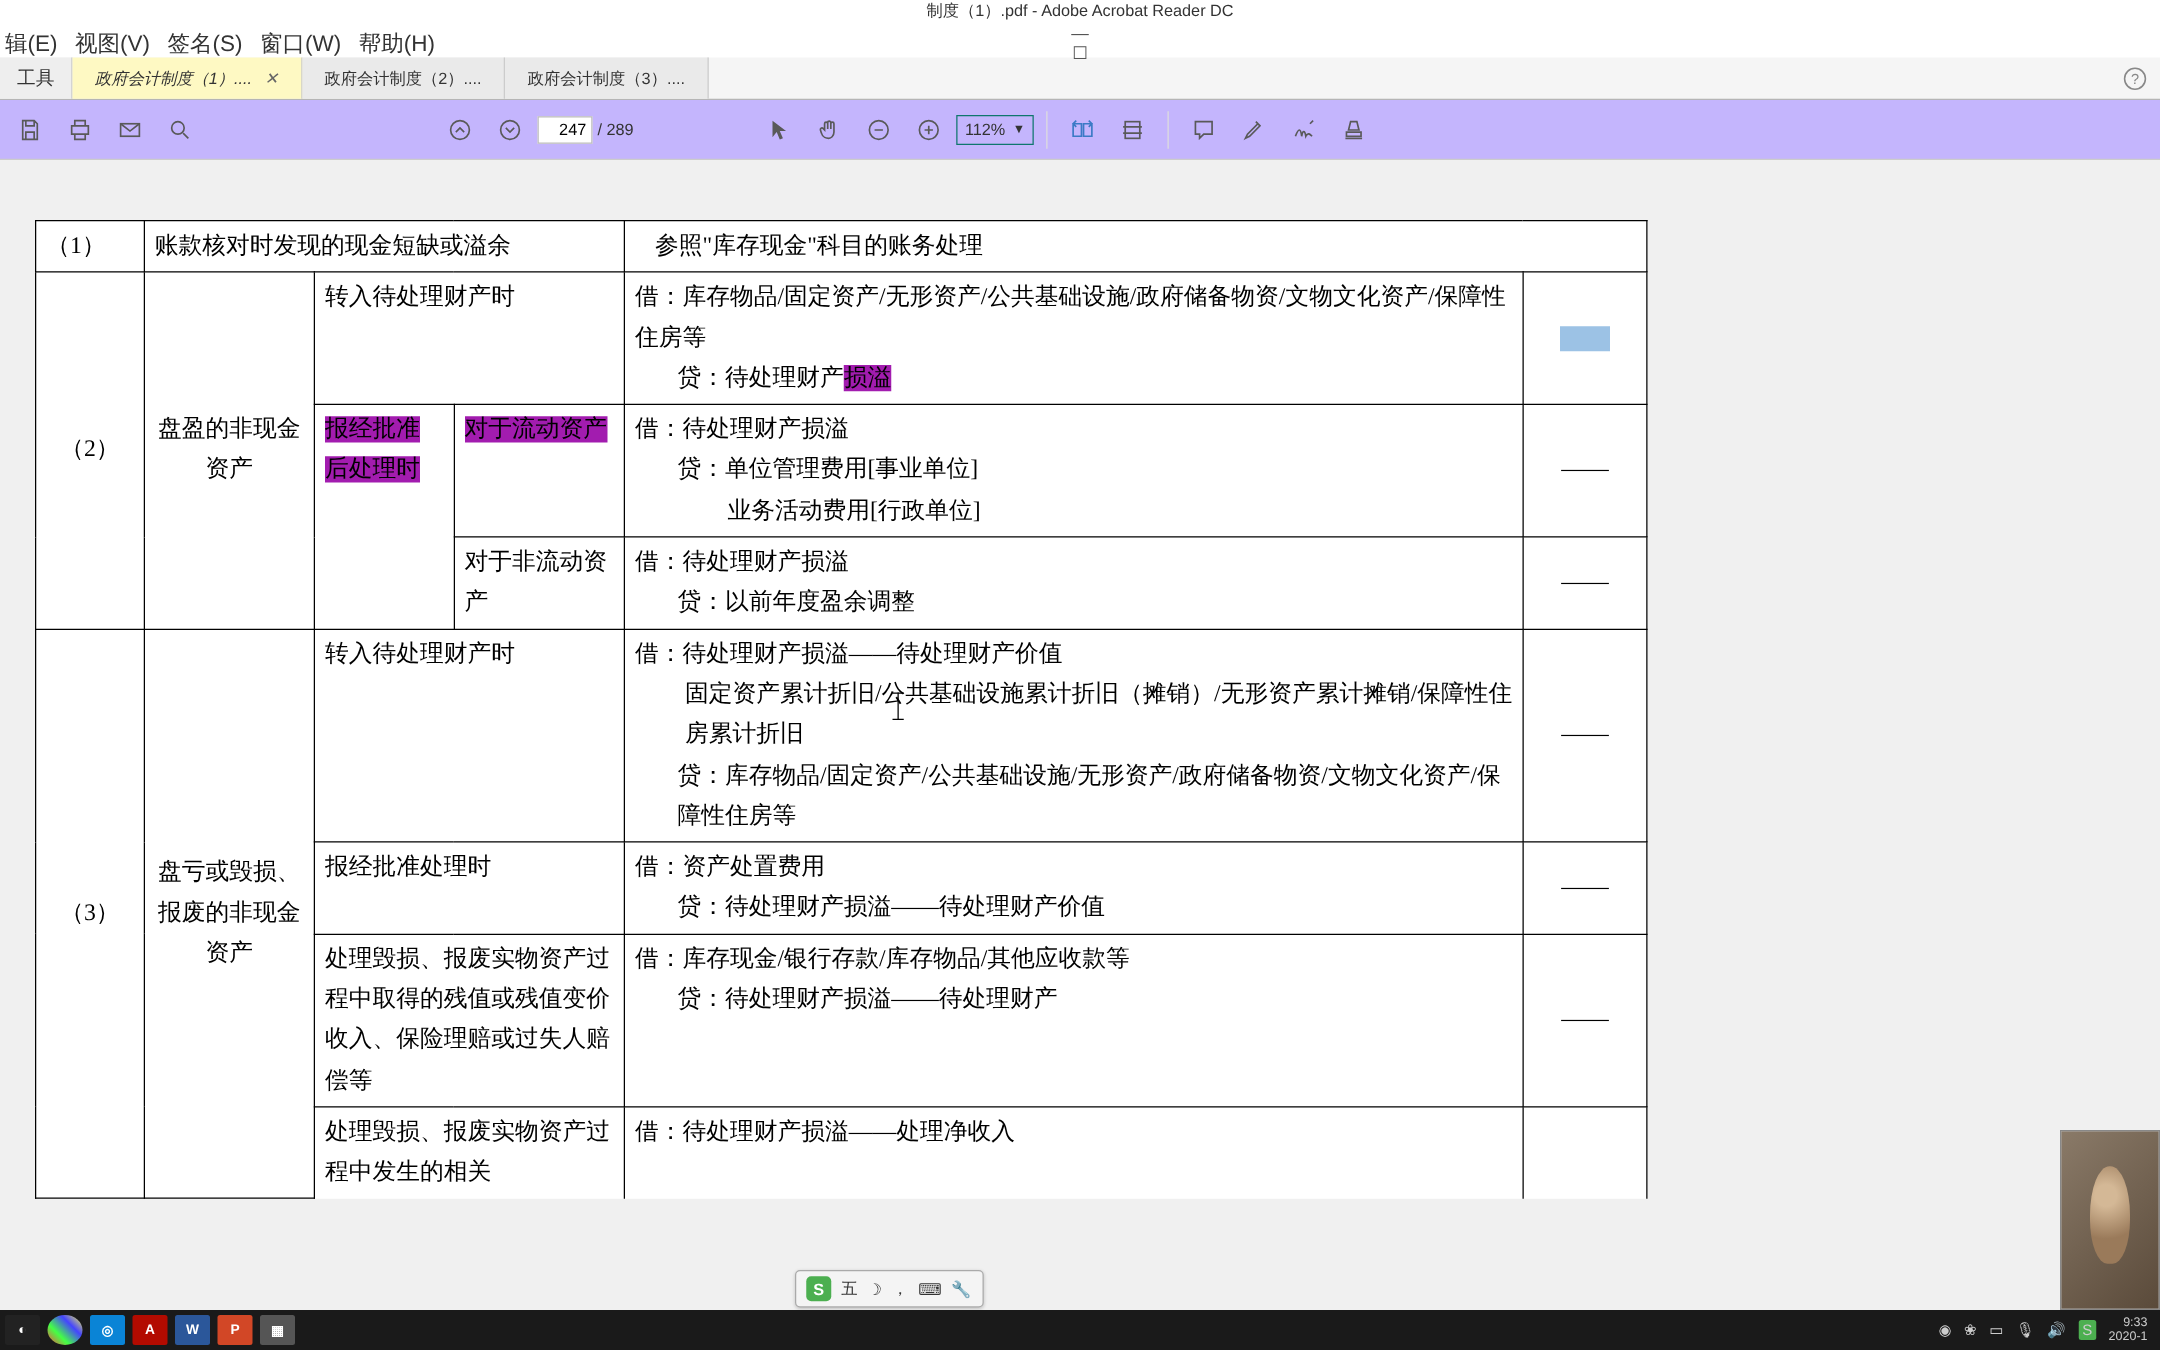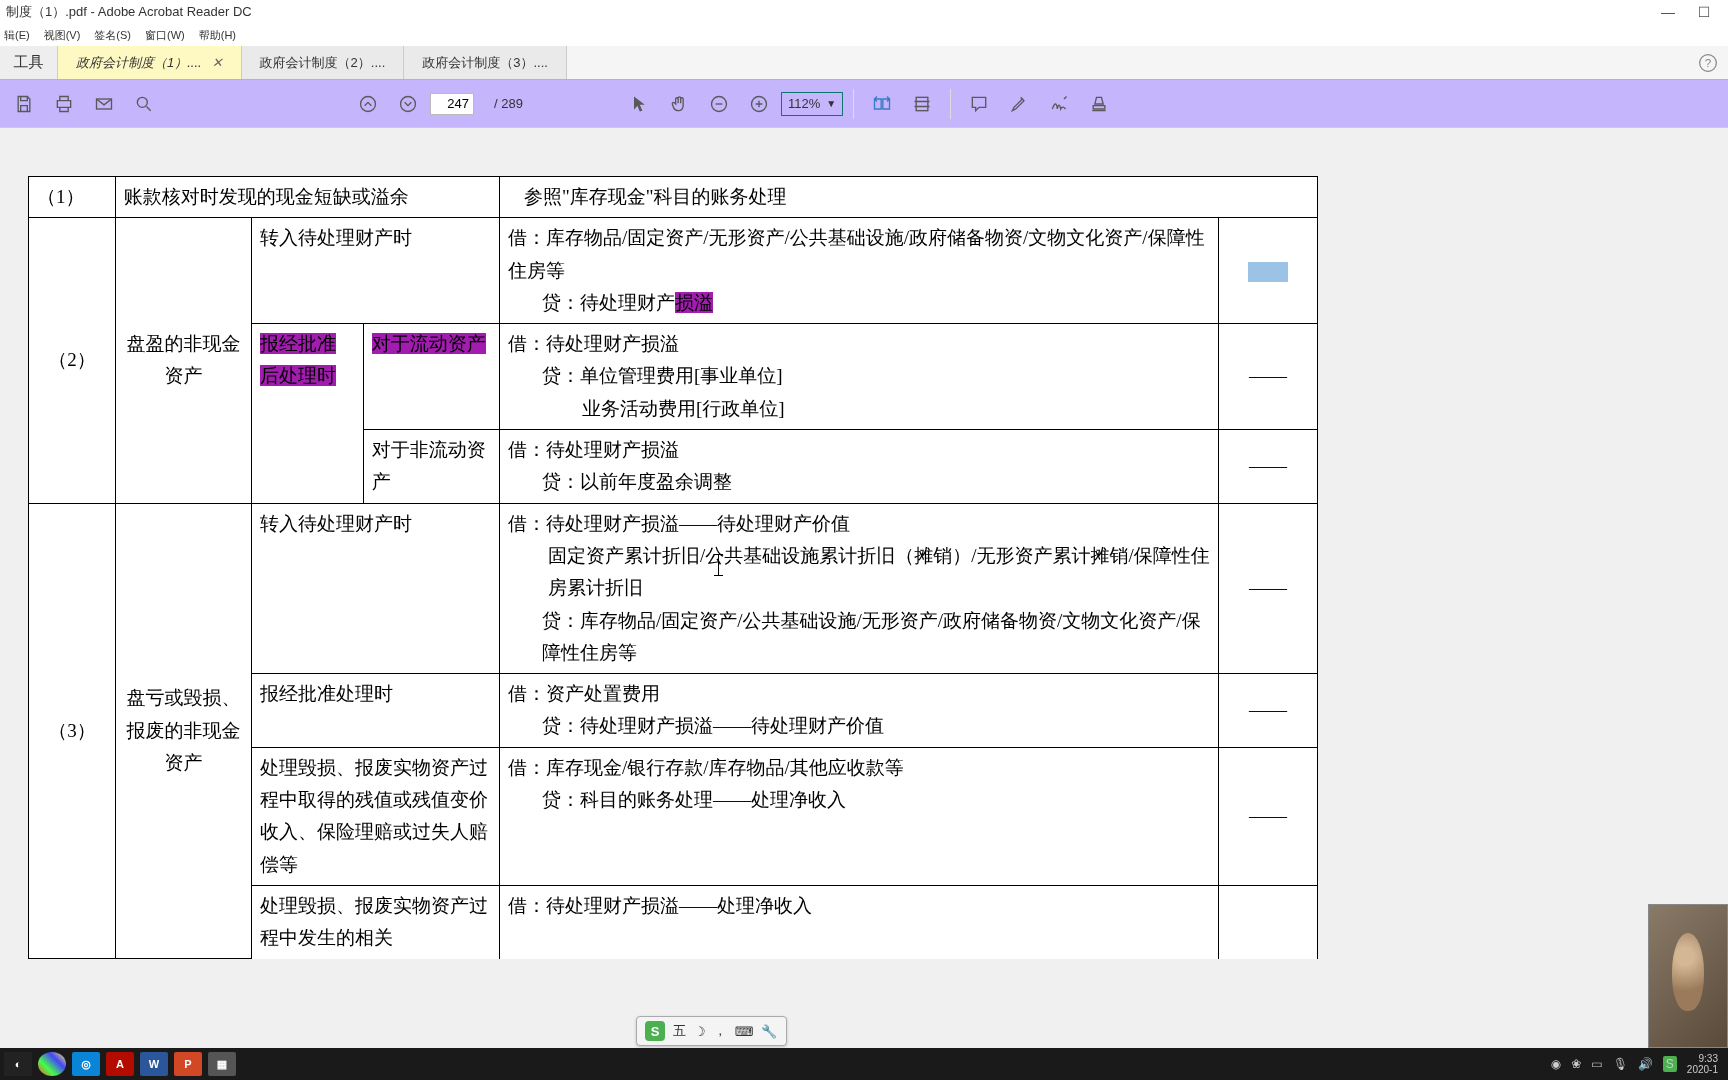--- a/index.html
+++ b/index.html
@@ -1,37 +1,37 @@
 <!DOCTYPE html>
 <html><head>
 <meta charset="utf-8">
 <style>
 * { margin: 0; padding: 0; box-sizing: border-box; }
 body { font-family: "Microsoft YaHei", "SimSun", sans-serif; background: #fff; overflow: hidden; width: 1728px; height: 1080px; position: relative; }
-.titlebar { height: 24px; display: flex; align-items: center; padding: 0 6px; background: #fff; font-size: 13px; color: #333; }
+.titlebar { height: 24px; display: flex; align-items: center; padding: 0 6px; background: #fff; font-size: 13px; color: #333; flex-direction: column; }
 .titlebar .spacer { flex: 1; }
 .winbtn { width: 36px; height: 22px; display: flex; align-items: center; justify-content: center; font-size: 14px; color: #555; }
-.menubar { height: 22px; display: flex; align-items: center; gap: 14px; padding: 0 4px; font-size: 11px; color: #333; background: #fff; }
+.menubar { height: 22px; display: flex; align-items: center; gap: 14px; padding: 0 4px; font-size: 18px; color: #333; background: #fff; }
 .tabbar { height: 34px; display: flex; align-items: stretch; border-bottom: 1px solid #b5b5b5; background: #f5f5f5; }
 .tab-tools { width: 58px; display: flex; align-items: center; justify-content: center; font-size: 15px; color: #333; border-right: 1px solid #ccc; background: #eee; }
 .tab { padding: 0 18px; display: flex; align-items: center; gap: 10px; font-size: 13px; color: #333; border-right: 1px solid #ccc; background: #eaeaea; }
 .tab.active { background: #fef9c3; font-style: italic; }
 .tab .close { font-size: 13px; color: #666; }
 .tabbar .spacer { flex: 1; }
 .help-btn { width: 40px; display: flex; align-items: center; justify-content: center; }
 .help-btn svg { width: 20px; height: 20px; }
 .toolbar { height: 48px; display: flex; align-items: center; padding: 0 6px; gap: 4px; border-bottom: 1px solid #ccc; background: #c4b5fd; }
 .tbtn { width: 36px; height: 36px; display: flex; align-items: center; justify-content: center; color: #555; }
 .tbtn svg { width: 20px; height: 20px; stroke: #595959; fill: none; stroke-width: 1.6; }
 .tbtn.fill svg { fill: #595959; stroke: none; }
 .tsep { width: 1px; height: 30px; background: #ddd; margin: 0 6px; }
 .tspacer { flex: 1; }
 .tspacer2 { width: 180px; }
 .page-input { width: 44px; height: 22px; border: 1px solid #bbb; text-align: right; padding: 0 4px; font-size: 13px; }
-.page-total { font-size: 13px; color: #333; margin-left: 16px; }
+.page-total { font-size: 13px; color: #333; margin-left: 0; }
 .zoom-box { display: flex; align-items: center; border: 1px solid #0f766e; height: 24px; padding: 0 6px; gap: 6px; font-size: 13px; color: #333; }
 .zoom-box .caret { font-size: 10px; }
 .doc-area { position: absolute; top: 128px; left: 0; right: 0; bottom: 32px; background: #f0f0f0; overflow: hidden; }
 .page { position: absolute; left: 28px; top: 48px; width: 1290px; background: #fff; }
 .datatable { border-collapse: collapse; width: 100%; font-size: 19px; color: #000; font-family: "SimSun", serif; }
 .datatable td { border: 1.5px solid #000; padding: 4px 8px; vertical-align: top; line-height: 1.7; }
 .hl { background: #a21caf; }
 .hl-block { background: #9cc2e5; display: inline-block; width: 40px; height: 20px; vertical-align: middle; }
 .dashcol { text-align: center; vertical-align: middle !important; }
 .ind1 { padding-left: 34px; display: block; }
@@ -249,21 +249,21 @@
         <td>
           <span>借：资产处置费用</span><br>
           <span class="ind1">贷：待处理财产损溢——待处理财产价值</span>
         </td>
         <td class="dashcol">——</td>
       </tr>
       <tr>
         <td colspan="2">处理毁损、报废实物资产过程中取得的残值或残值变价收入、保险理赔或过失人赔偿等</td>
         <td>
           <span>借：库存现金/银行存款/库存物品/其他应收款等</span><br>
-          <span class="ind1">贷：科目的账务处理——处理净收入</span>
+          <span class="ind1">贷：待处理财产损溢——待处理财产</span>
         </td>
         <td class="dashcol">——</td>
       </tr>
       <tr>
         <td colspan="2" style="border-bottom:none">处理毁损、报废实物资产过程中发生的相关</td>
         <td style="border-bottom:none">
           <span>借：待处理财产损溢——处理净收入</span>
         </td>
         <td style="border-bottom:none" class="dashcol"></td>
       </tr>

